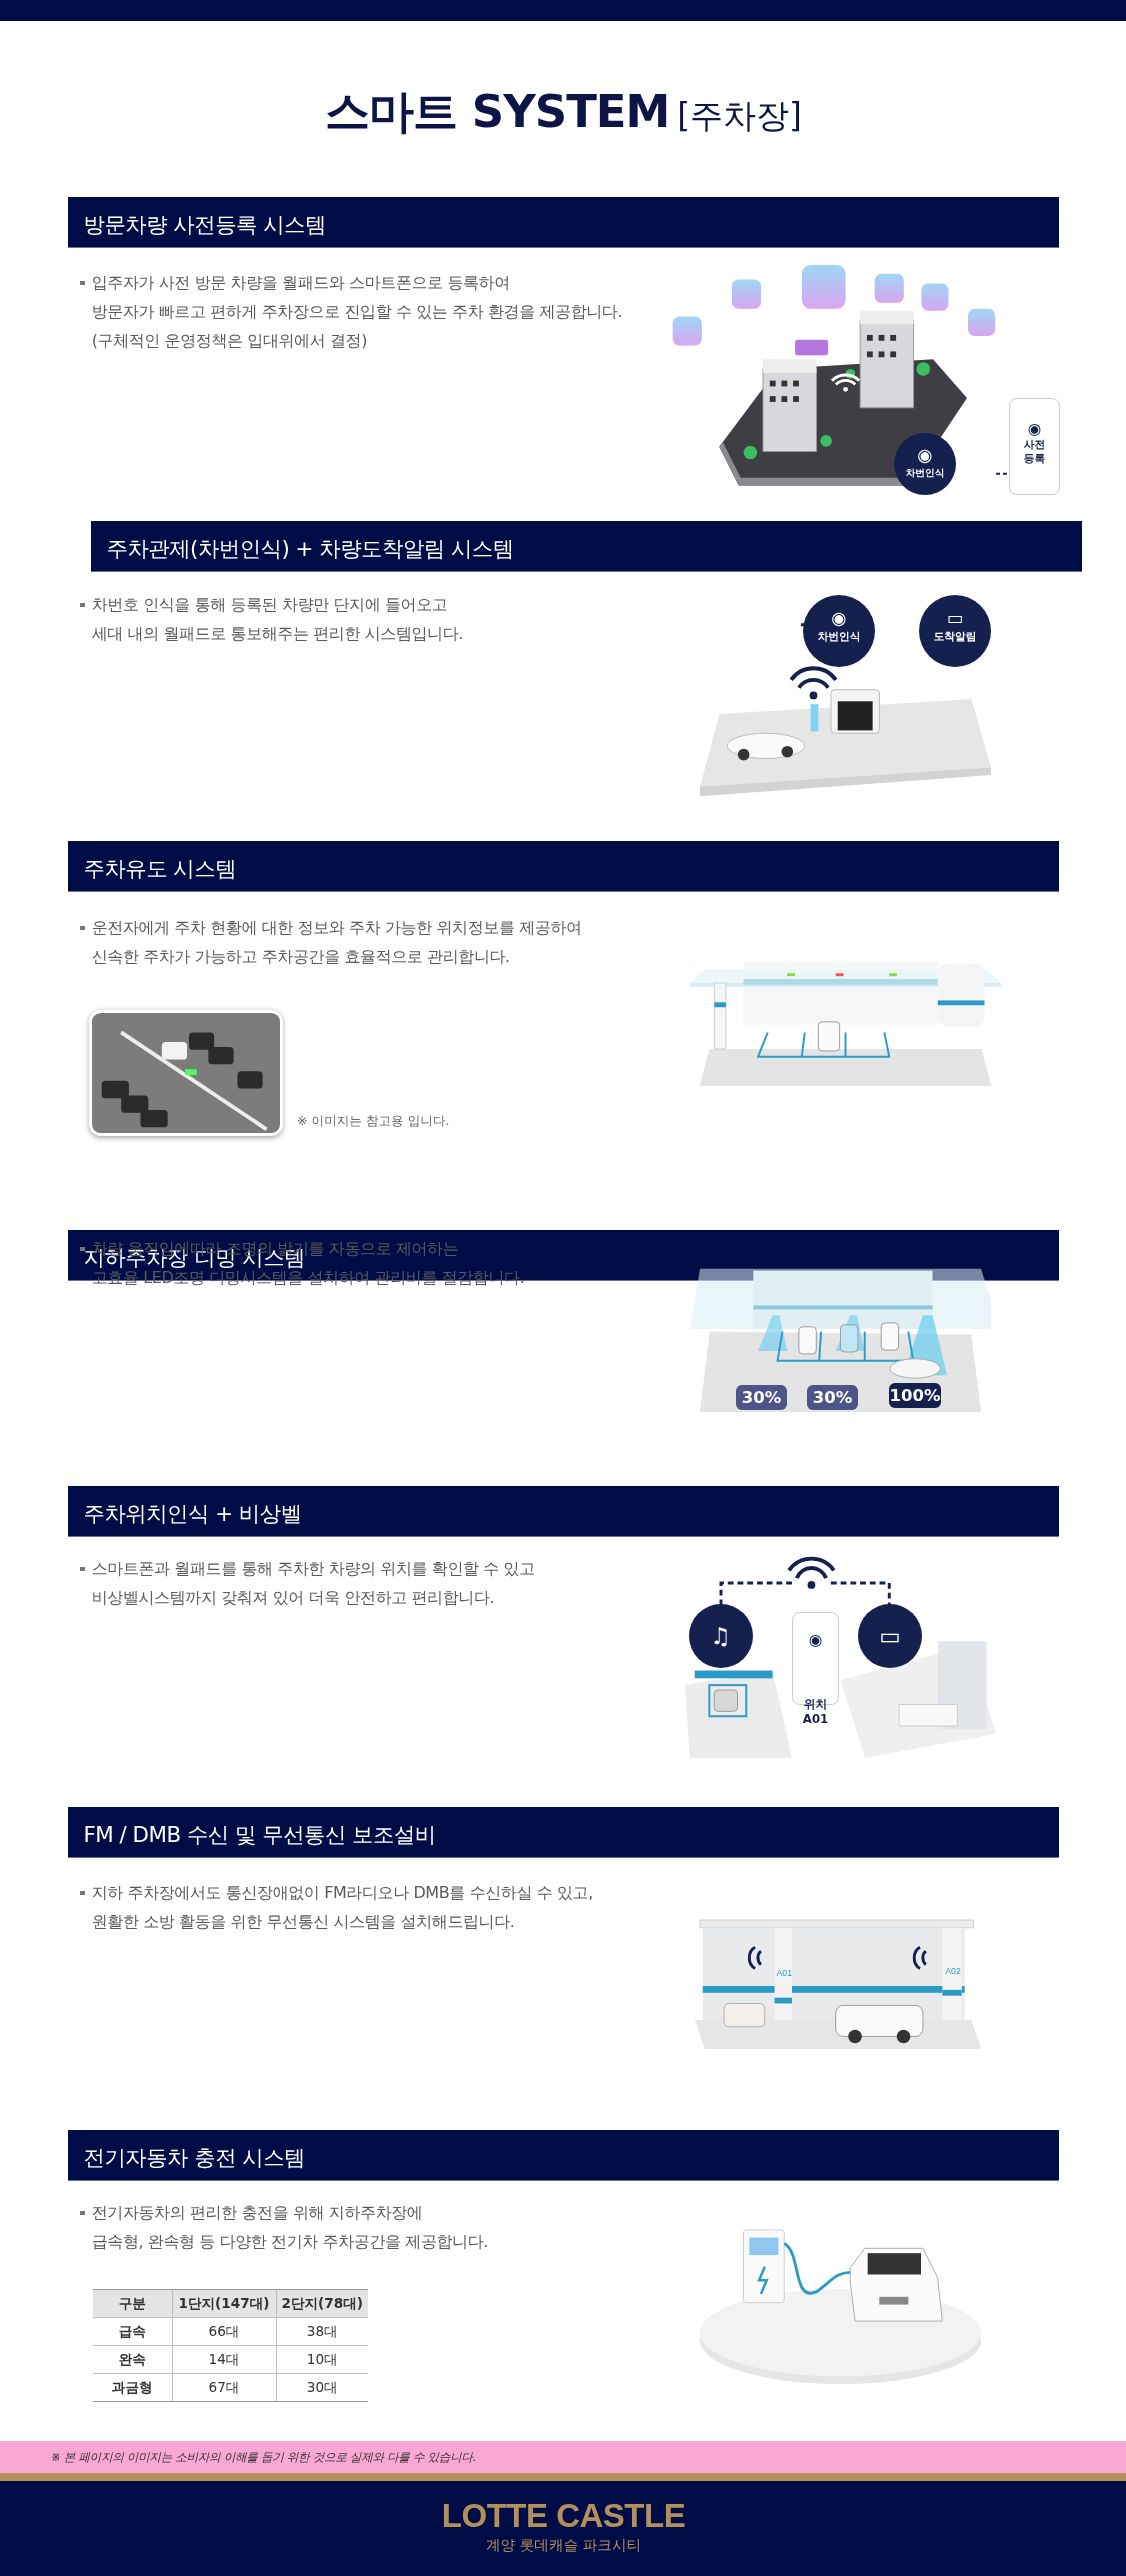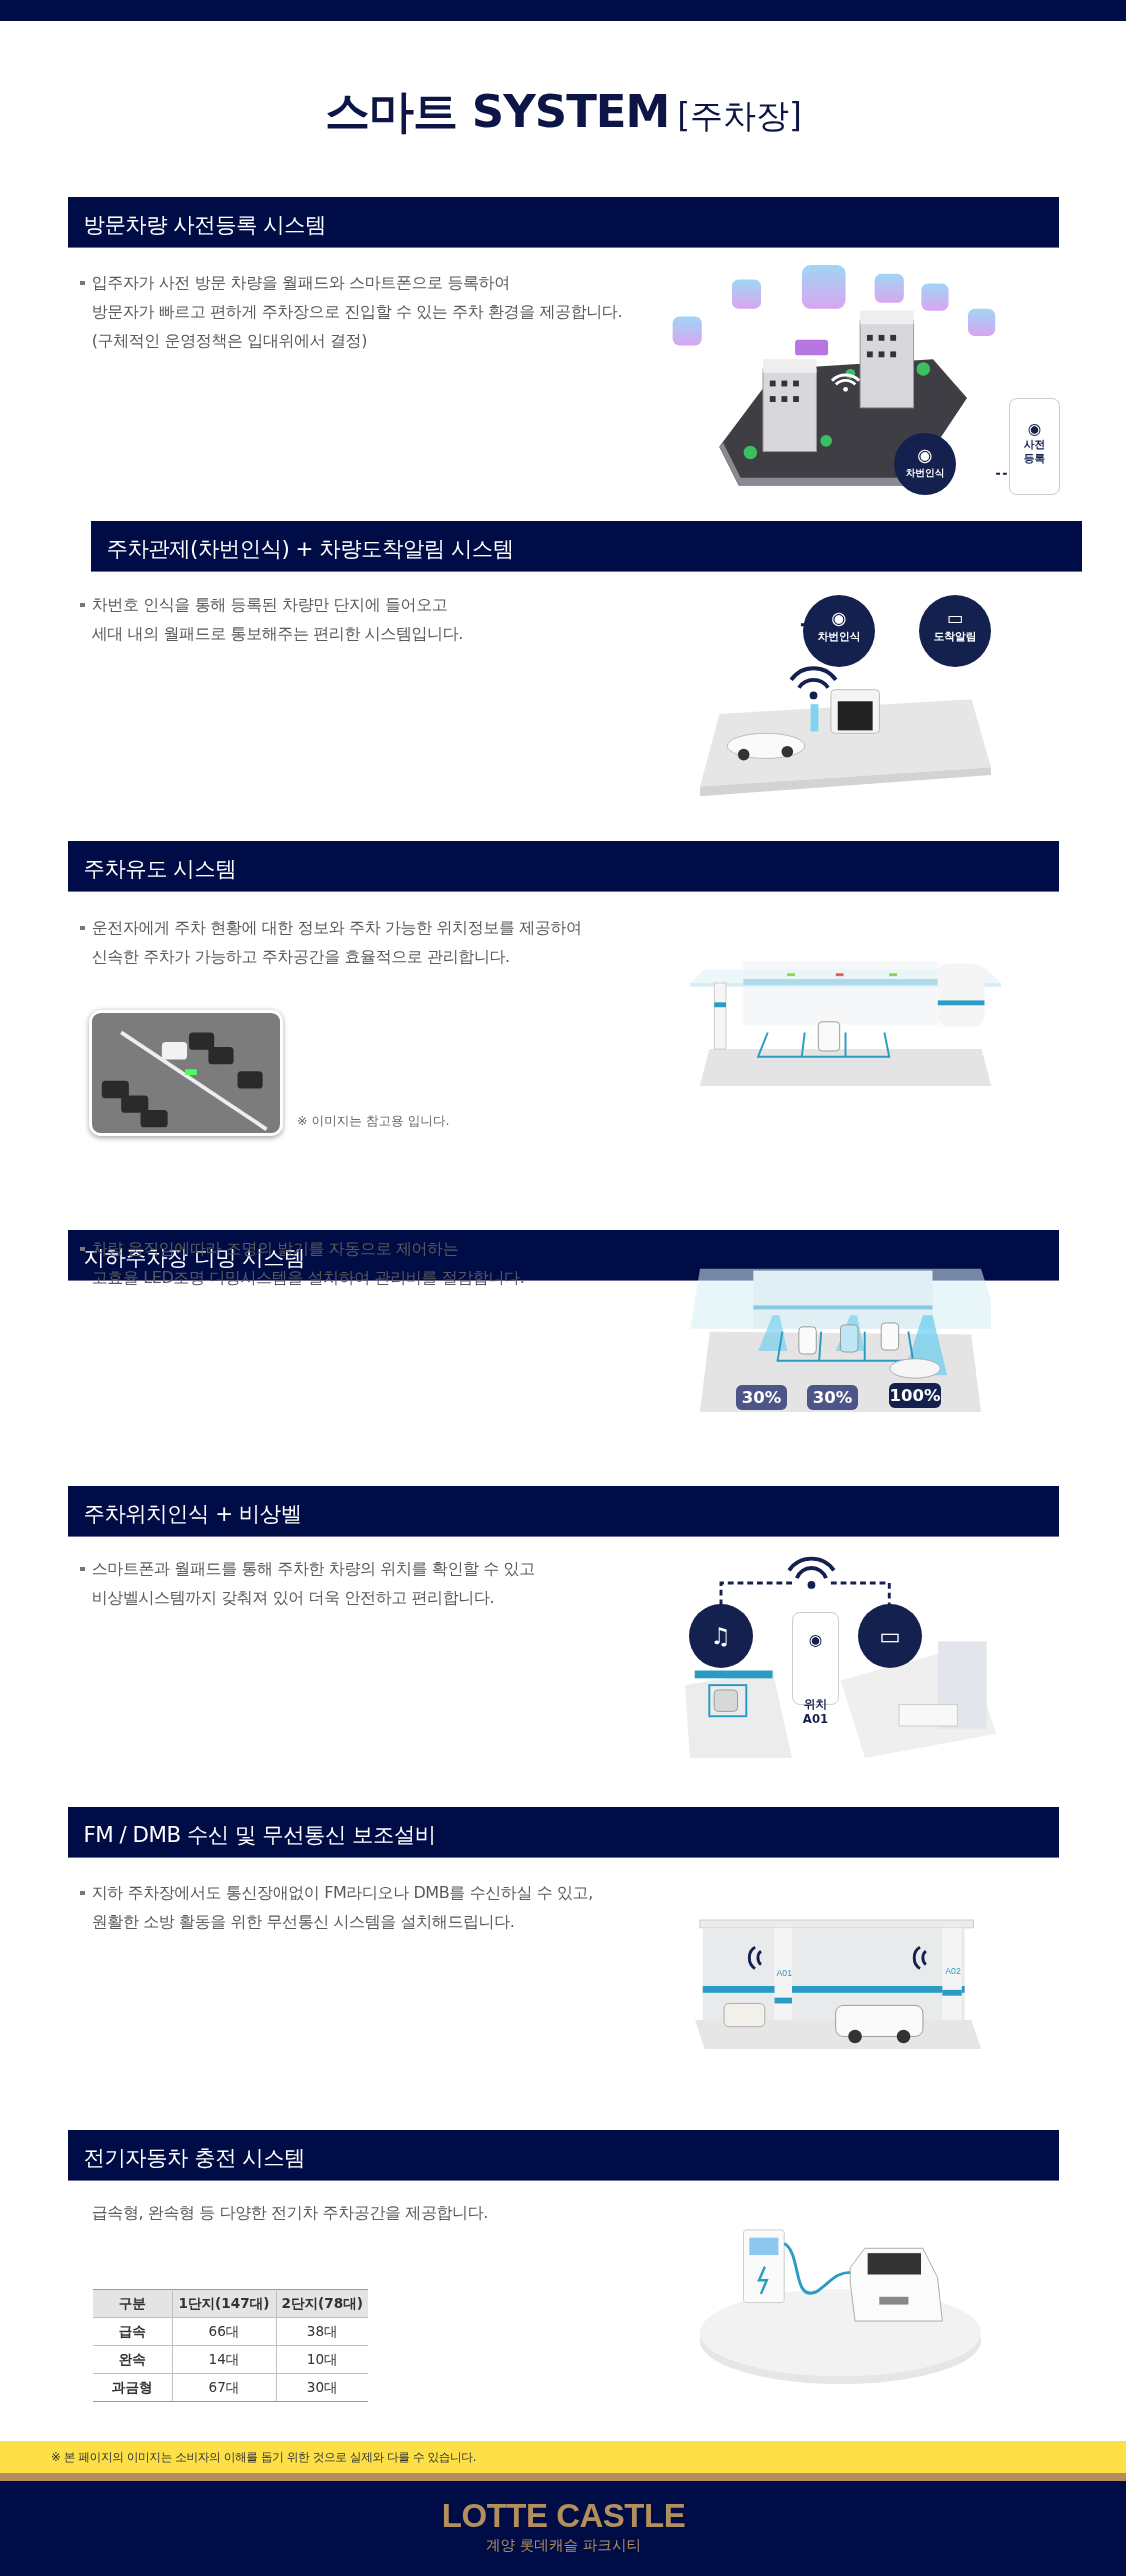--- a/index.html
+++ b/index.html
@@ -22,21 +22,21 @@
   .badge { position: absolute; color: #fff; font-size: 16.5px; font-weight: bold; border-radius: 5.8px; text-align: center; line-height: 25px; }
   .note { position: absolute; font-size: 12.6px; color: #666; }
 
   table.ev { position: absolute; border-collapse: collapse; font-size: 13.6px; color: #333; }
   table.ev th, table.ev td { height: 28px; text-align: center; border-bottom: 1px solid #bfbfbf; border-right: 1px solid #bfbfbf; }
   table.ev th:last-child, table.ev td:last-child { border-right: none; }
   table.ev thead th { background: #e4e4e4; font-weight: bold; border-top: 1.9px solid #999; }
   table.ev tbody tr:last-child td { border-bottom: 1.9px solid #999; }
   table.ev td.rowh { font-weight: bold; }
 
-  .disclaimer-bar { position: absolute; left: 0; top: 2441px; width: 1127px; height: 32px; background: #fde047; }
+  .disclaimer-bar { position: absolute; left: 0; top: 2441px; width: 1127px; height: 32px; background: #f9a8d4; font-style: italic; }
   .disclaimer-bar span { position: absolute; left: 51px; top: 8.7px; font-size: 11.7px; color: #333; letter-spacing: -0.4px; }
   .gold-stripe { position: absolute; left: 0; top: 2473px; width: 1127px; height: 7.8px; background: #b38f5c; }
   .footer { position: absolute; left: 0; top: 2481px; width: 1127px; height: 95px; background: #000c45; text-align: center; }
   .footer .brand { display: block; margin-top: 15.5px; color: #b38f5c; font-size: 33px; font-weight: bold; letter-spacing: -0.5px; font-family: "Liberation Sans", sans-serif; }
   .footer .site { display: block; margin-top: 1.9px; color: #b38f5c; font-size: 14.6px; }
 </style>
 </head>
 <body>
 
 <div class="topbar"></div>
@@ -292,20 +292,21 @@
         <circle cx="215" cy="122" r="7" fill="#333"></circle>
     </svg>
   </div>
 </div>
 
 <div class="section" style="top:0;">
   <div class="sec-bar" style="top:2130px;">
       <span>전기자동차 충전 시스템</span>
     </div>
   <div class="desc" style="top:2198px;">
+    <span class="line first">전기자동차의 편리한 충전을 위해 지하주차장에</span>
     <span class="line">급속형, 완속형 등 다양한 전기차 주차공간을 제공합니다.</span>
   </div>
   <table class="ev" style="left:93px; top:2289px;">
     <thead>
       <tr>
         <th style="width:79px;">구분</th>
         <th style="width:104px;">1단지(147대)</th>
         <th style="width:92px;">2단지(78대)</th>
       </tr>
     </thead>

